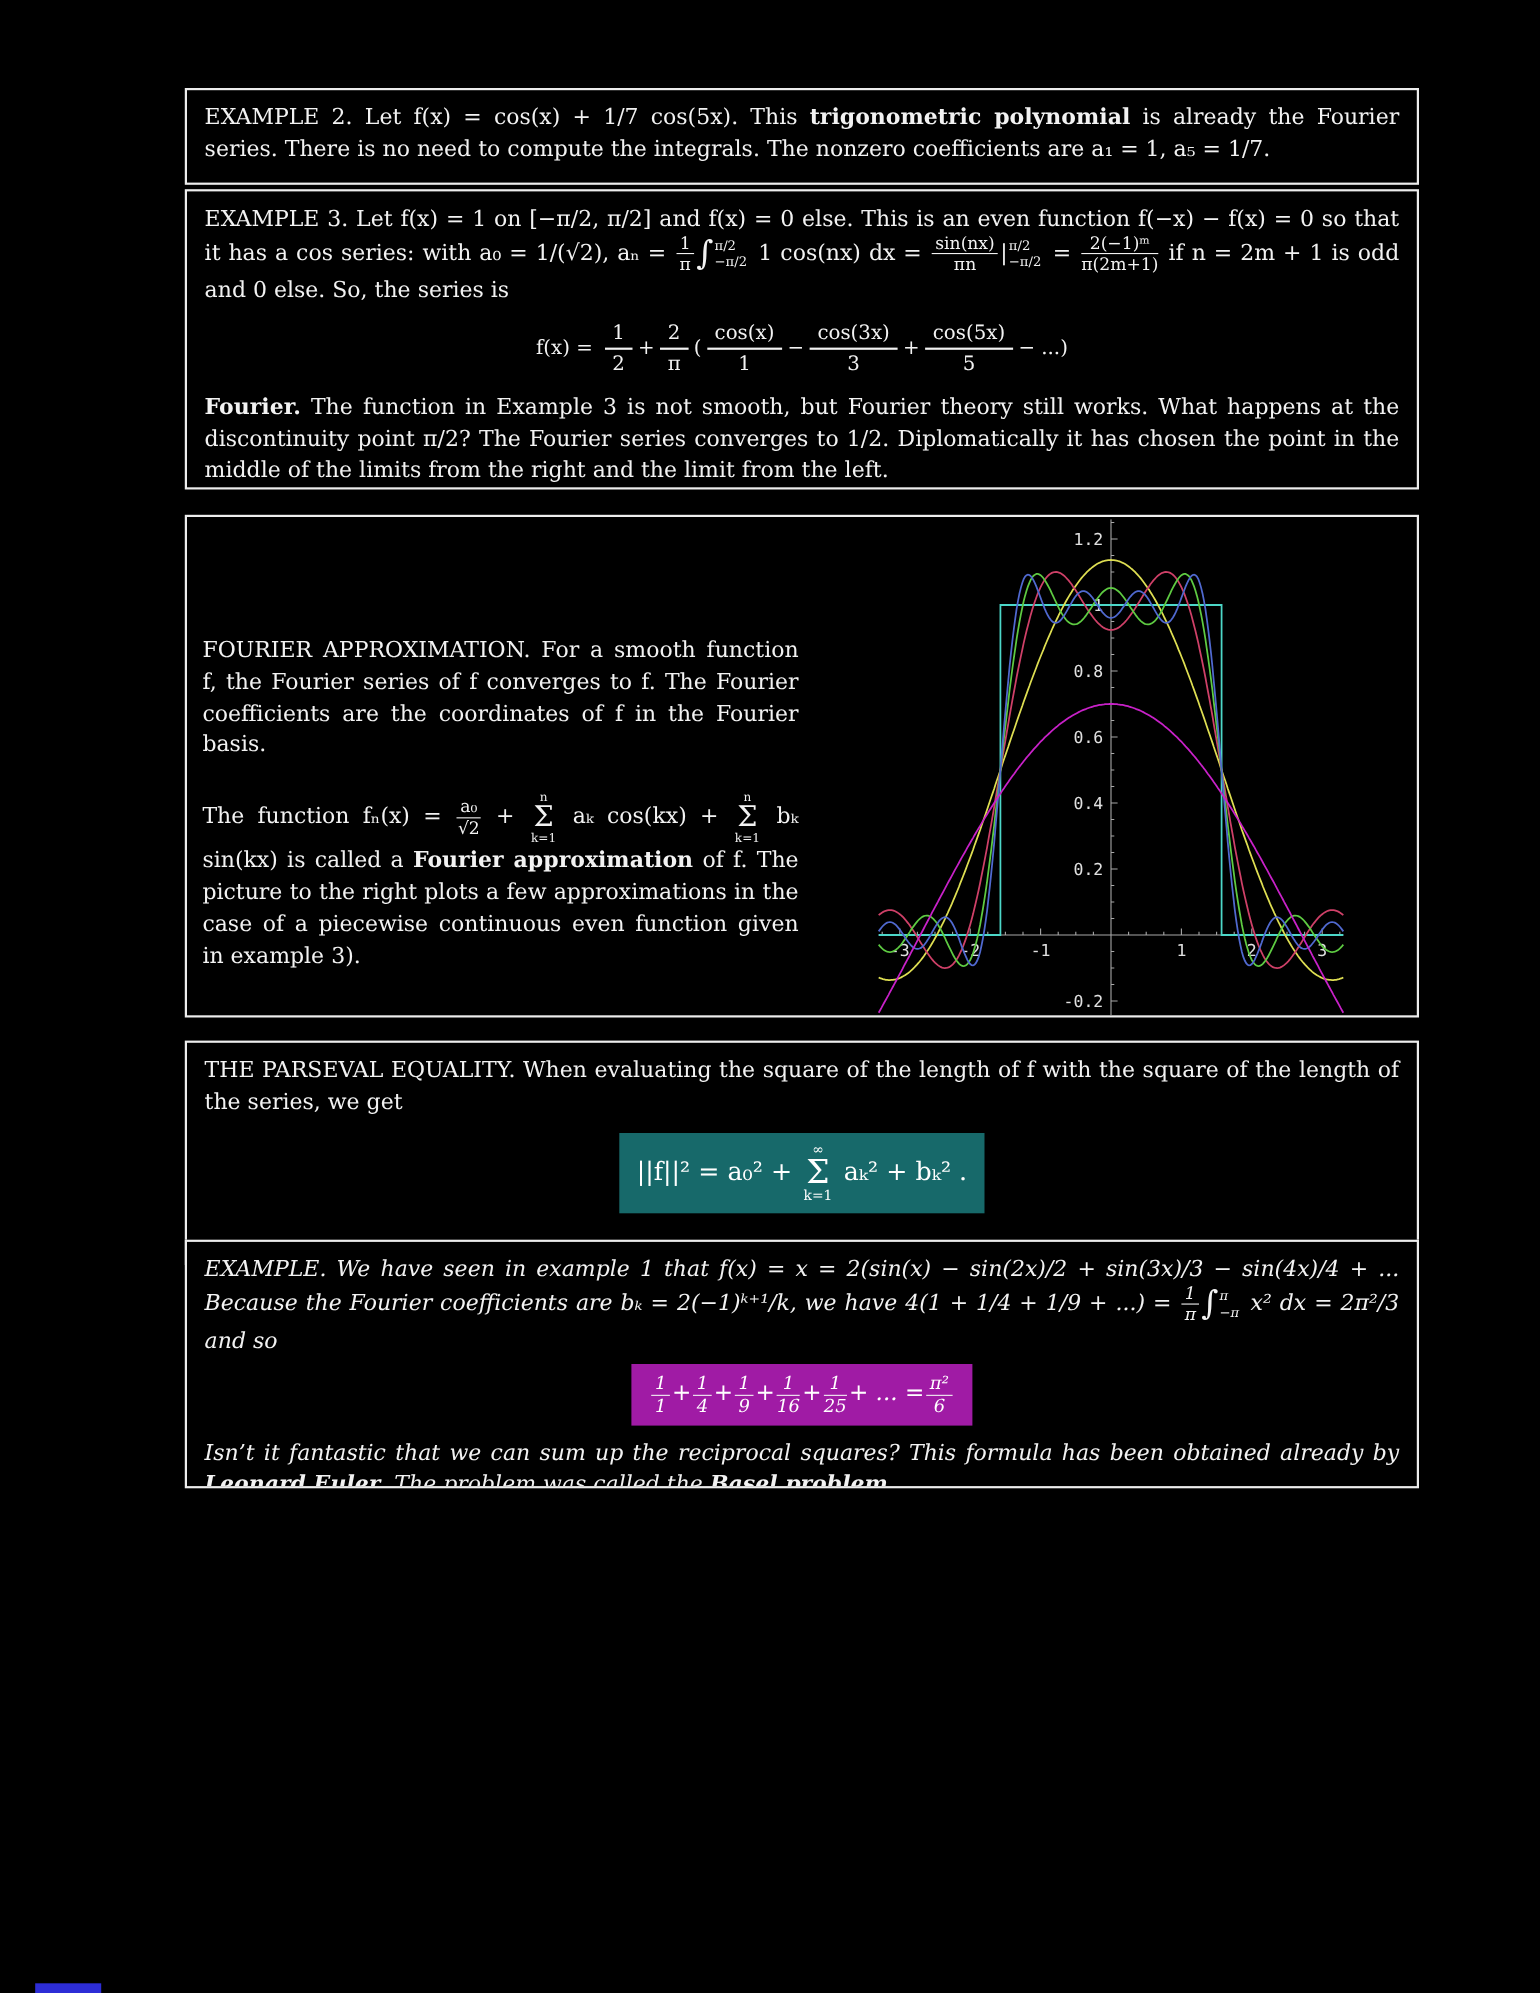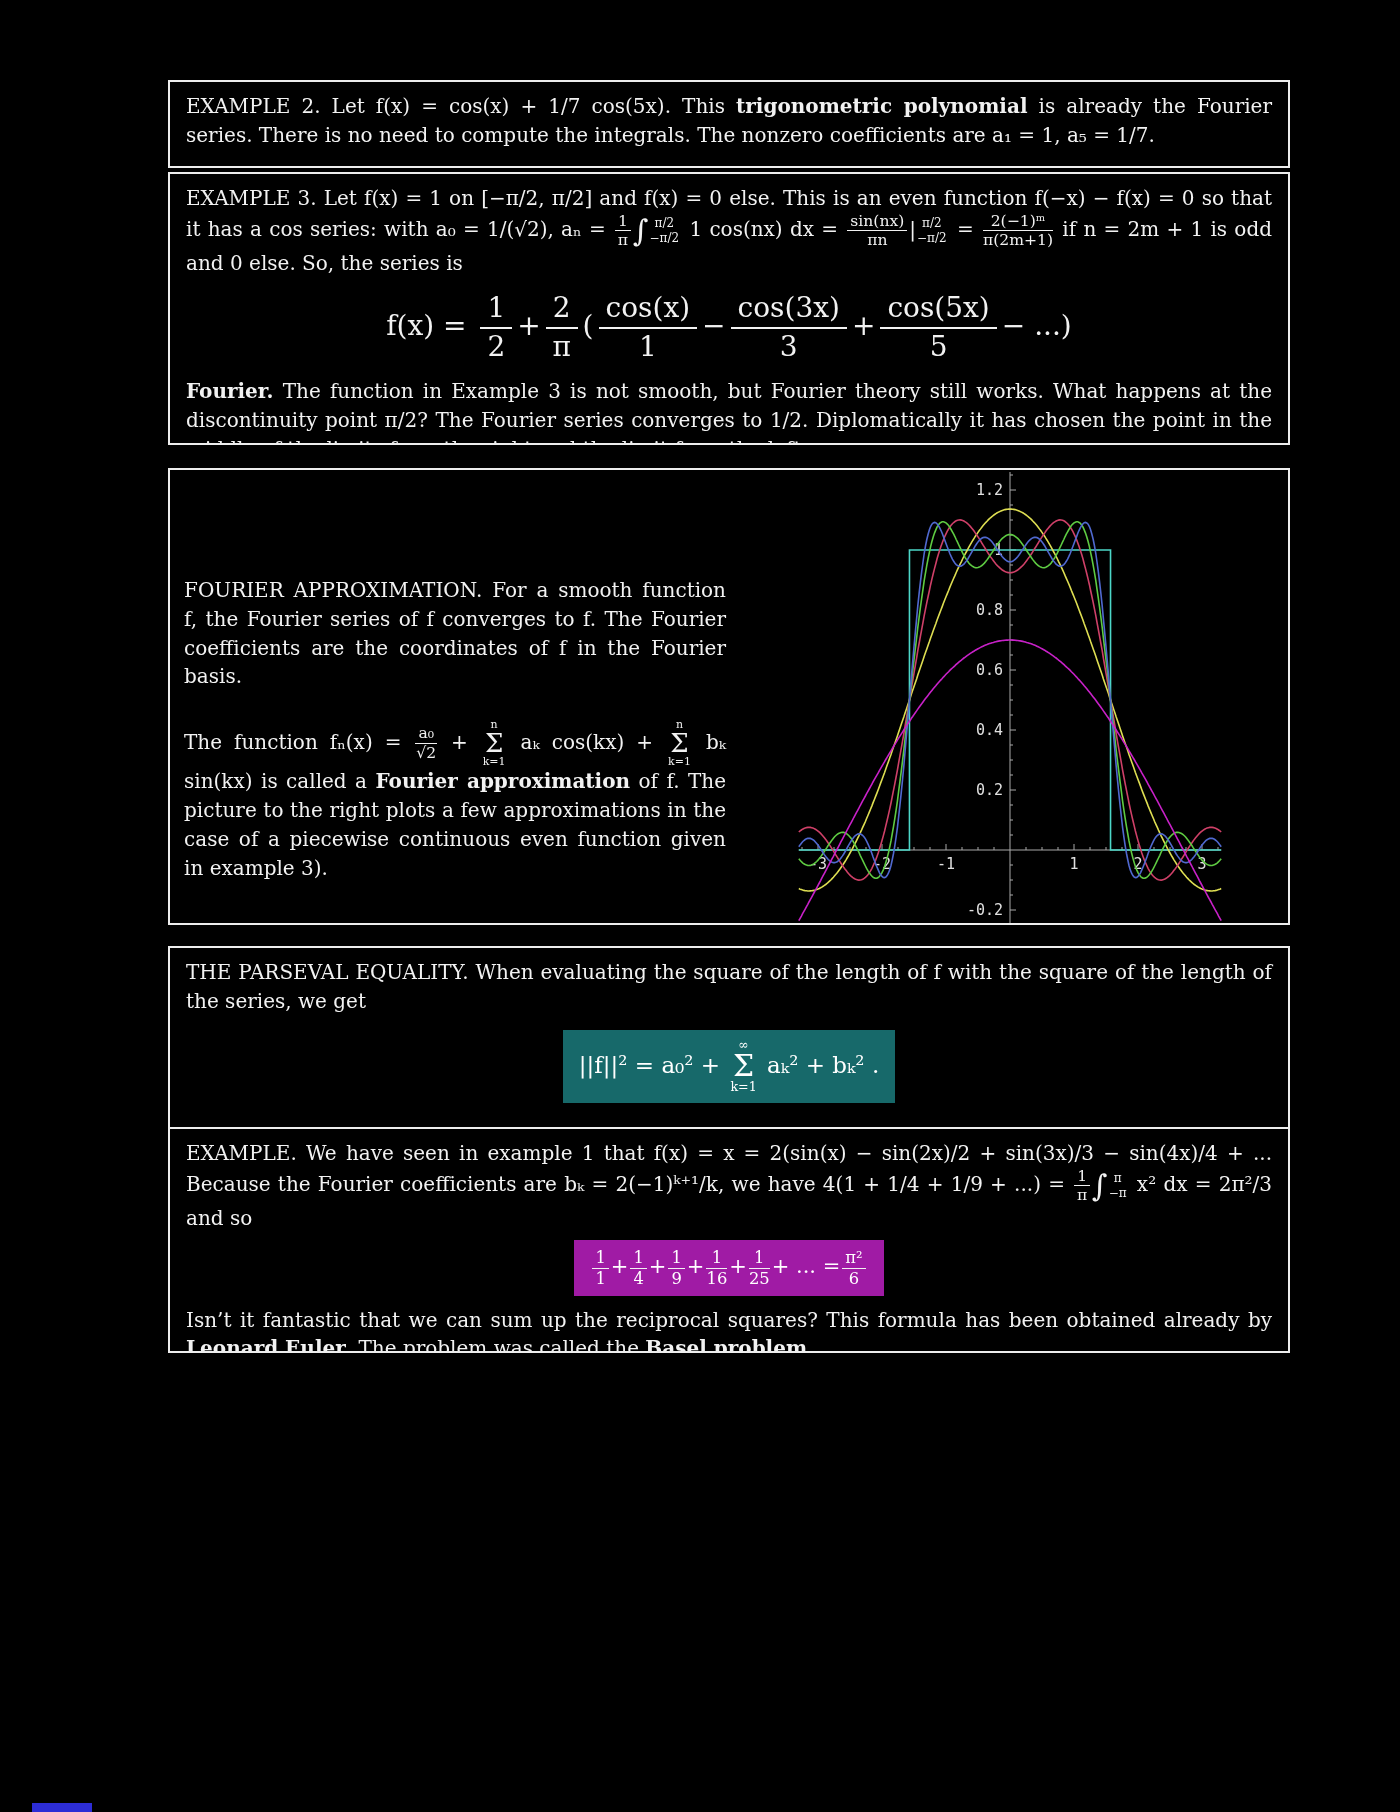--- a/index.html
+++ b/index.html
@@ -20,22 +20,22 @@
   .dfrac .d{display:block;padding-top:3px;}
   
   .bigop{display:inline-flex;flex-direction:column;align-items:center;vertical-align:middle;
          line-height:1;margin:0 3px;}
   .bigop .t{font-size:0.55em;}
   .bigop .o{font-size:1.3em;}
   .bigop .b{font-size:0.55em;}
   
   .int{font-size:1.5em;vertical-align:middle;line-height:1;}
   .supsub{display:inline-flex;flex-direction:column;font-size:0.6em;line-height:1.2;
-          vertical-align:middle;text-align:center;margin:0 3px 0 1px;}
-  .display-formula{text-align:center;font-size:28px;margin:16px 0 6px 0;}
+          vertical-align:middle;text-align:left;margin:0 3px 0 1px;}
+  .display-formula{text-align:center;font-size:18px;margin:16px 0 6px 0;}
   .hl-wrap{text-align:center;margin-top:14px;}
   .hl{display:inline-block;padding:9px 16px;font-size:23px;color:#fff;}
   #fourier-left{position:absolute;left:14px;top:86px;width:542px;margin-top:20px;}
   #fourier-left .para + .para{margin-top:28px;}
   #plot-holder{position:absolute;left:582px;top:2px;width:522px;height:455px;}
 </style>
 </head>
 <body>
 
 <div id="page">
@@ -158,21 +158,21 @@
     <div class="para">THE PARSEVAL EQUALITY. When evaluating the square of the length of f with the square of the length of the series, we get</div>
     <div class="hl-wrap">
       <span class="hl" style="background-color: rgb(23, 105, 106);"><span>||f||² = a₀² + </span><span class="bigop">
             <span class="t">∞</span>
             <span class="o">Σ</span>
             <span class="b">k=1</span>
           </span><span> aₖ² + bₖ² .</span></span>
     </div>
   </div>
 
-  <div class="box" style="top:1127px;height:226px;">
+  <div class="box" style="top:1127px;height:226px;font-style:italic;">
     <div class="para"><span>EXAMPLE. We have seen in example 1 that f(x) = x = 2(sin(x) − sin(2x)/2 + sin(3x)/3 − sin(4x)/4 + ... Because the Fourier coefficients are bₖ = 2(−1)ᵏ⁺¹/k, we have 4(1 + 1/4 + 1/9 + ...) = </span><span class="frac"><span class="n">1</span><span class="d">π</span></span><span class="int">∫</span><span class="supsub">
           <span>π</span>
           <span>−π</span>
         </span><span> x² dx = 2π²/3 and so</span></div>
 
     <div class="hl-wrap" style="margin-top:8px;">
       <span class="hl" style="font-size: 21px; background-color: rgb(160, 27, 165);"><span class="frac"><span class="n">1</span><span class="d">1</span></span><span>+</span><span class="frac"><span class="n">1</span><span class="d">4</span></span><span>+</span><span class="frac"><span class="n">1</span><span class="d">9</span></span><span>+</span><span class="frac"><span class="n">1</span><span class="d">16</span></span><span>+</span><span class="frac"><span class="n">1</span><span class="d">25</span></span><span>+ ... =</span><span class="frac"><span class="n">π²</span><span class="d">6</span></span></span>
     </div>
 
     <div class="para" style="margin-top:10px;"><span>Isn’t it fantastic that we can sum up the reciprocal squares?  This formula has been obtained already by </span><b>Leonard Euler</b><span>. The problem was called the </span><b>Basel problem</b><span>.</span></div>

